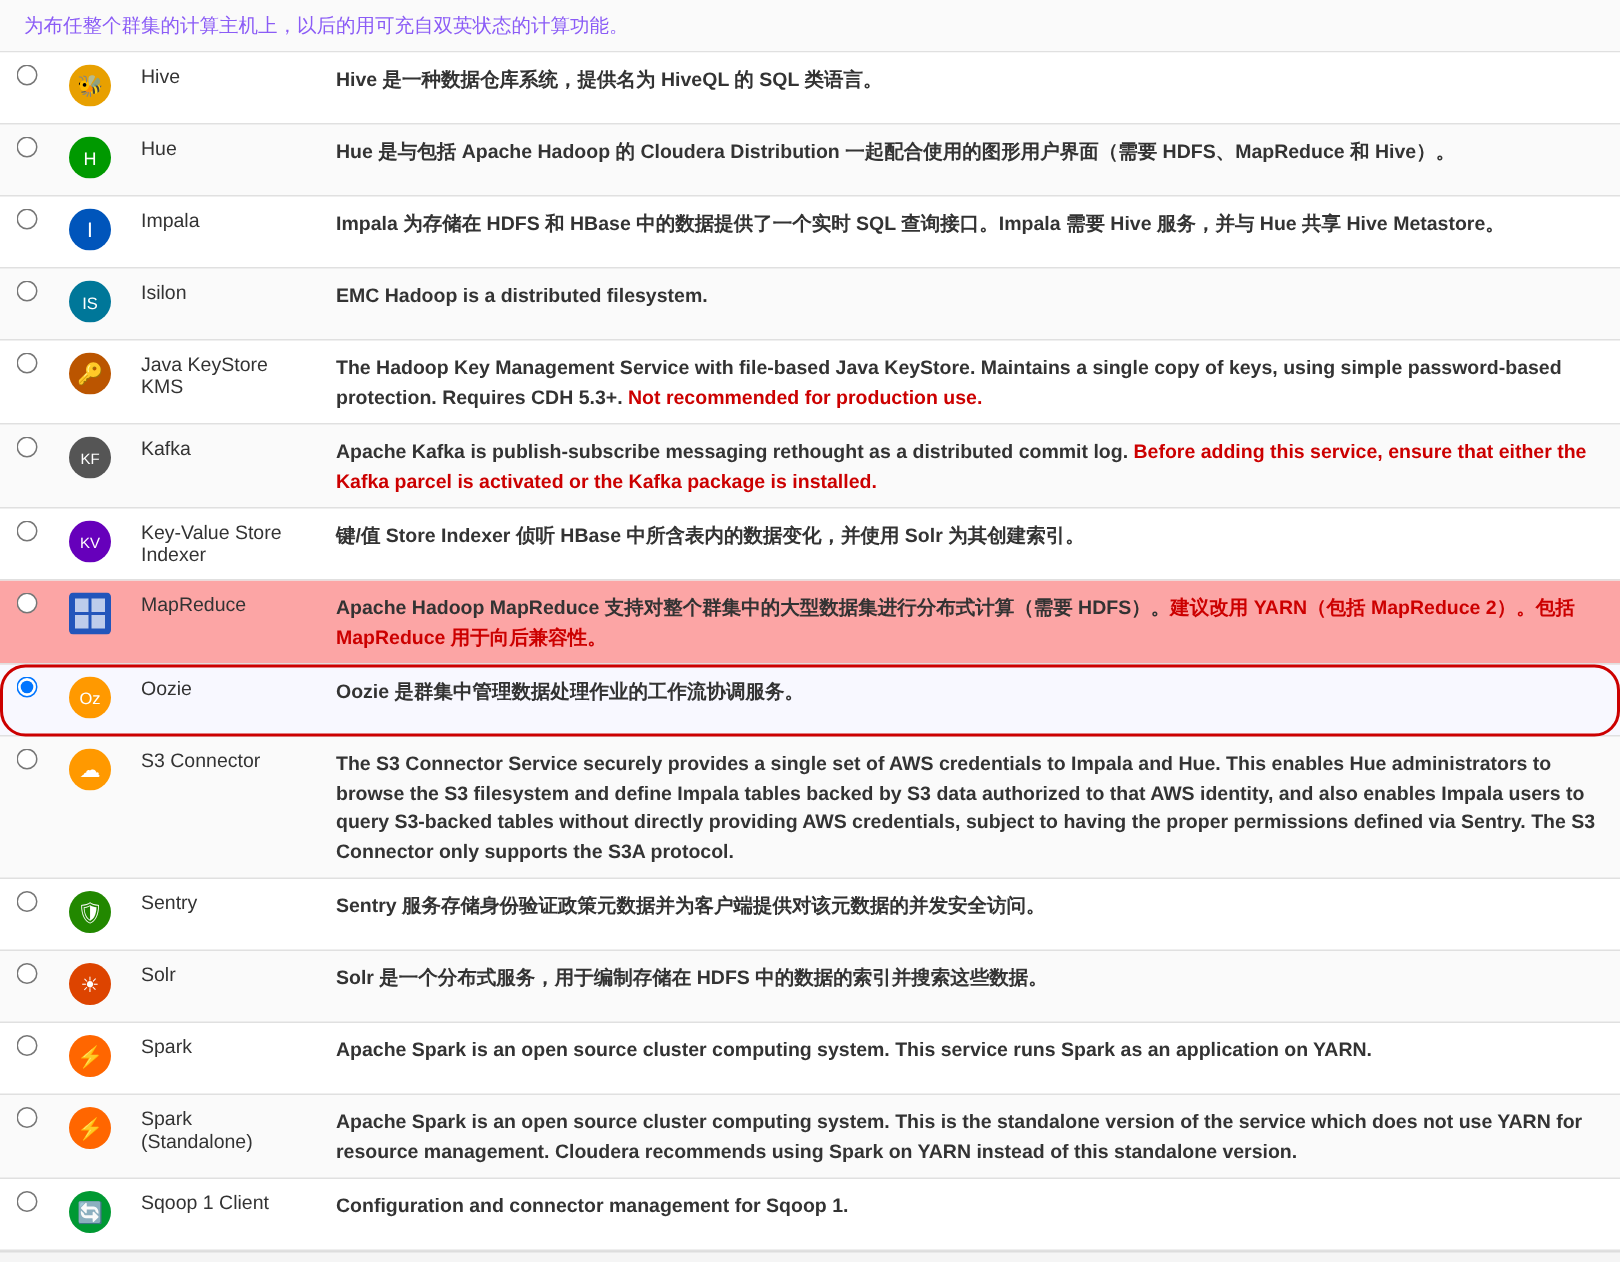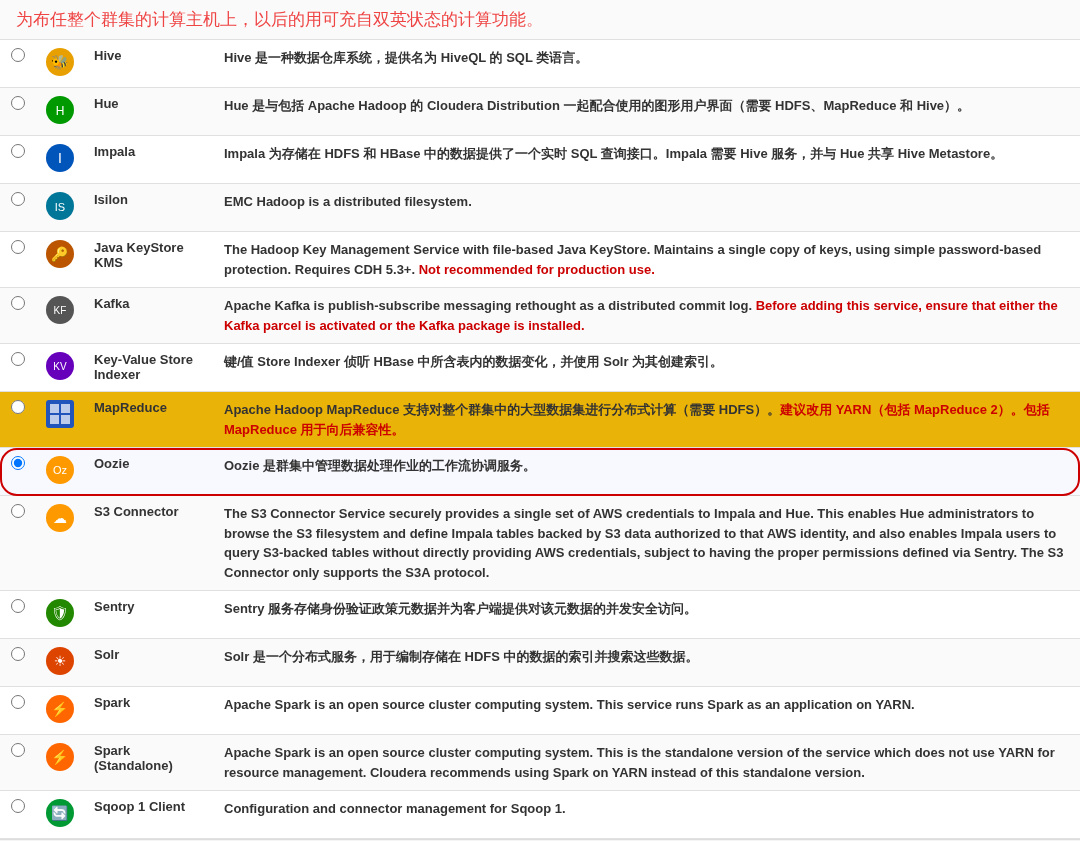--- a/index.html
+++ b/index.html
@@ -32,21 +32,21 @@
       text-align: center;
       padding-top: 10px;
     }
     .col-icon {
       width: 48px;
       text-align: center;
       padding-top: 8px;
     }
     .col-name {
       width: 130px;
-      font-weight: bold;
+      font-weight: normal;
       padding-top: 10px;
       color: #333;
     }
     .col-desc {
       color: #333;
       line-height: 1.5;
       padding-top: 8px;
       font-weight: bold;
     }
     .text-red { color: #cc0000; text-align: right; }
@@ -59,22 +59,22 @@
       display: flex;
       justify-content: space-between;
       align-items: center;
       padding: 12px 20px;
       background: #f5f5f5;
       border-top: 1px solid #ddd;
       position: relative;
     }
     .top-text {
       padding: 8px 16px;
-      color: #ef4444;
-      font-size: 17px;
+      color: #8b5cf6;
+      font-size: 13px;
       border-bottom: 1px solid #e0e0e0;
       background: #fafafa;
     }
   </style>
 </head>
 <body>
 
 <div class="page-wrapper">
   <div class="top-text">为布任整个群集的计算主机上，以后的用可充自双英状态的计算功能。</div>
 
@@ -136,21 +136,21 @@
         </tr>
         <tr style="background: rgb(255, 255, 255); padding-left: 28px;">
           <td class="col-radio"><input type="radio" name="service-select" style=""></td>
           <td class="col-icon"><svg width="28" height="28" viewBox="0 0 28 28">
               <circle cx="14" cy="14" r="14" fill="#6600bb"></circle>
               <text x="14" y="18" text-anchor="middle" font-size="10" fill="white">KV</text>
             </svg></td>
           <td class="col-name">Key-Value Store Indexer</td>
           <td class="col-desc">键/值 Store Indexer 侦听 HBase 中所含表内的数据变化，并使用 Solr 为其创建索引。</td>
         </tr>
-        <tr style="background: #eab308; border-radius: 21px;">
+        <tr style="background: #fca5a5; border-radius: 21px;">
           <td class="col-radio"><input type="radio" name="service-select" style=""></td>
           <td class="col-icon"><svg width="28" height="28" viewBox="0 0 28 28">
               <rect x="0" y="0" width="28" height="28" fill="#2255bb" rx="3"></rect>
               <rect x="4" y="4" width="9" height="9" fill="white" opacity="0.7"></rect>
               <rect x="15" y="4" width="9" height="9" fill="white" opacity="0.7"></rect>
               <rect x="4" y="15" width="9" height="9" fill="white" opacity="0.7"></rect>
               <rect x="15" y="15" width="9" height="9" fill="white" opacity="0.7"></rect>
             </svg></td>
           <td class="col-name">MapReduce</td>
           <td class="col-desc">Apache Hadoop MapReduce 支持对整个群集中的大型数据集进行分布式计算（需要 HDFS）。<span class="text-red">建议改用 YARN（包括 MapReduce 2）。包括 MapReduce 用于向后兼容性。</span></td>

